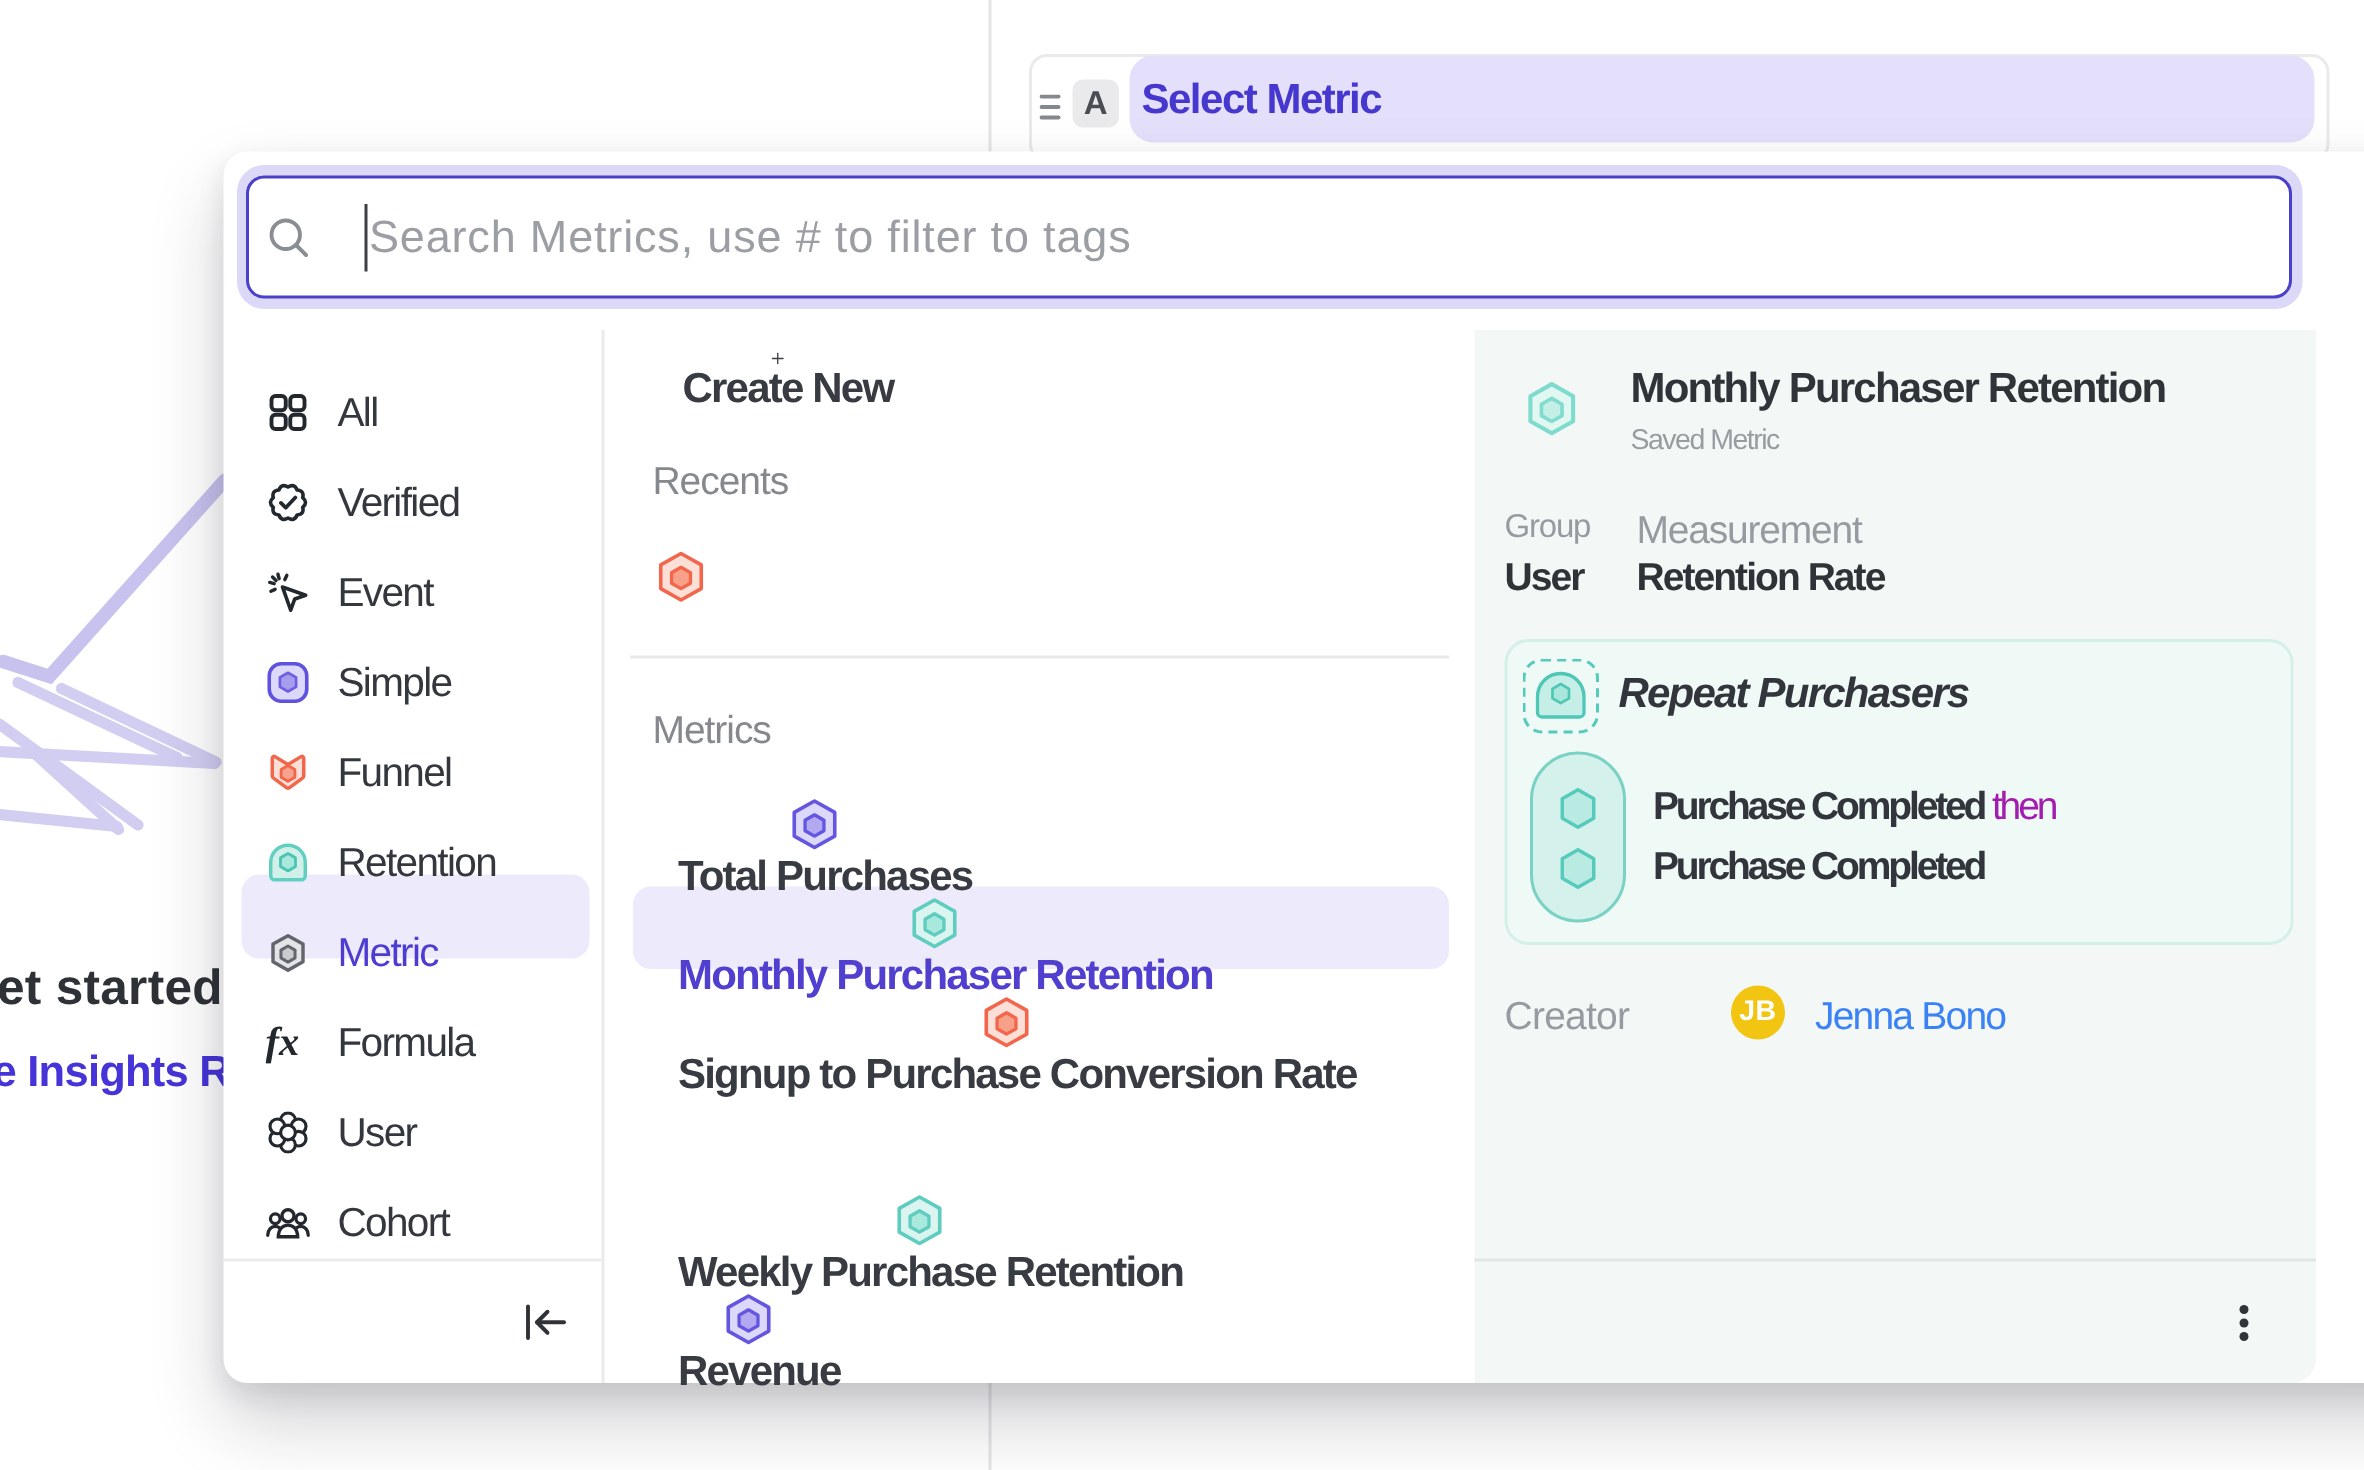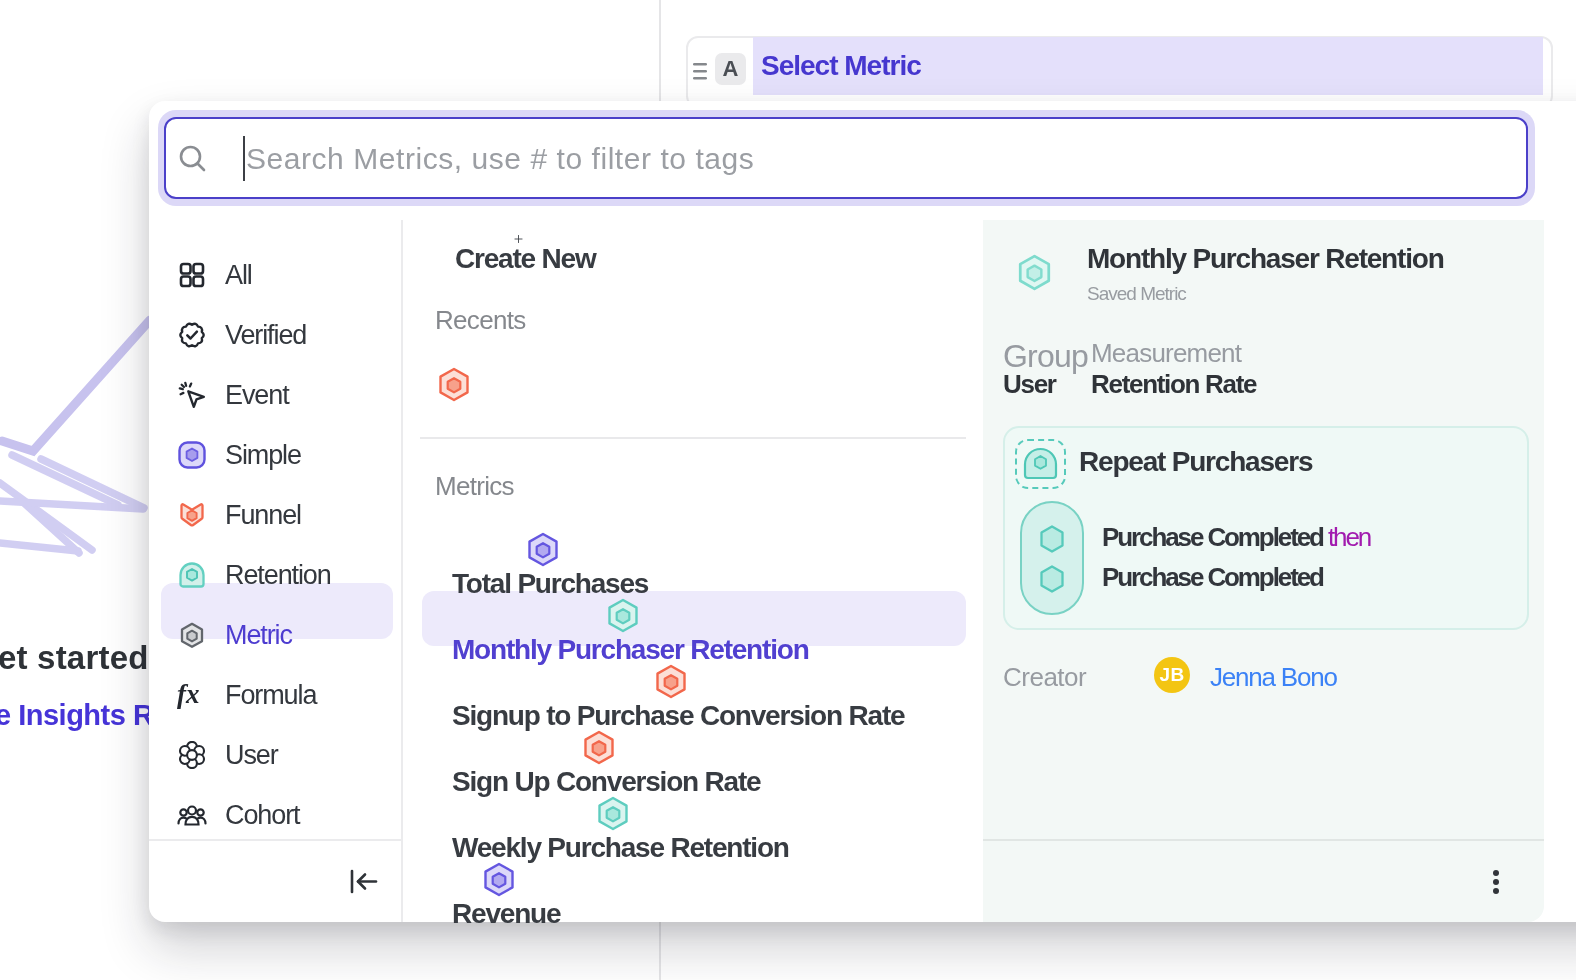--- a/index.html
+++ b/index.html
@@ -9,21 +9,21 @@
   .abs { position:absolute; }
   .vline { position:absolute; left:659px; top:0; width:2px; height:980px; background:#e5e5e7; }
 
   
   .bg-t1 { position:absolute; left:-2px; top:639px; font-size:33px; font-weight:700; color:#2e3237; letter-spacing:.2px; }
   .bg-t2 { position:absolute; left:-5px; top:699px; font-size:29px; font-weight:600; color:#4634d8; letter-spacing:-0.5px; }
 
   
   .qcard { position:absolute; left:686px; top:36px; width:867px; height:72px; background:#fff; border:2px solid #eaeaec; border-radius:12px; }
   .abadge { position:absolute; left:27px; top:15px; width:31px; height:32px; background:#eaeaec; border-radius:7px; color:#4a4e54; font-size:22px; font-weight:700; text-align:center; line-height:32px; }
-  .pill { position:absolute; left:65px; top:-1px; width:790px; height:58px; background:#e4e0fb; border-radius:0; }
+  .pill { position:absolute; left:65px; top:-1px; width:790px; height:58px; background:#e4e0fb; border-radius:16px; }
   .pill span { position:absolute; left:8px; top:50%; transform:translateY(-50%); font-size:28px; font-weight:600; color:#4637cf; letter-spacing:-1px; }
 
   
   .modal { position:absolute; left:149px; top:101px; width:1489px; height:821px; background:#fff; border-radius:16px;
            box-shadow:0 26px 50px rgba(25,25,40,.20), 0 8px 18px rgba(25,25,40,.10); }
   .halo { position:absolute; left:9px; top:9px; width:1377px; height:96px; background:#dcd8f7; border-radius:18px; }
   .sinput { position:absolute; left:15px; top:16px; width:1364px; height:82px; background:#fff; border:2px solid #4b40c9; border-radius:12px; }
   .caret { position:absolute; left:94px; top:35px; width:2px; height:45px; background:#3c3f45; }
   .placeholder { position:absolute; left:97px; top:41px; font-size:30px; color:#9b9ea3; letter-spacing:0.55px; }
 
@@ -44,26 +44,26 @@
   .mitem { position:absolute; left:288px; height:40px; display:flex; align-items:center;flex-direction:column; }
   .mitem .ic { width:34px; height:36px; display:flex; align-items:center; justify-content:center; }
   .mitem .tx { margin-left:15px; font-size:28px; font-weight:600; color:#383c42; letter-spacing:-1.2px; white-space:nowrap; }
   .mitem .tx.sel { color:#5140d0; }
   .mdiv { position:absolute; left:271px; top:336px; width:546px; height:1.5px; background:#e9e9eb; }
   .msel { position:absolute; left:273px; top:490px; width:544px; height:55px; background:#edeafb; border-radius:12px; }
 
   
   .rp-title { position:absolute; left:938px; top:142px; font-size:28px; font-weight:700; color:#303439; letter-spacing:-1.2px; }
   .rp-sub { position:absolute; left:938px; top:182px; font-size:19px; color:#989ca1; letter-spacing:-1px; }
-  .rp-gl { position:absolute; left:854px; top:237px; font-size:32px; color:#979ba1; letter-spacing:-0.8px; }
+  .rp-gl { position:absolute; left:854px; top:237px; font-size:22px; color:#979ba1; letter-spacing:-0.8px; }
   .rp-ml { position:absolute; left:942px; top:237px; font-size:26px; color:#979ba1; letter-spacing:-0.8px; }
   .rp-gv { position:absolute; left:854px; top:268px; font-size:26px; font-weight:600; color:#2f3338; letter-spacing:-1.3px; }
   .rp-mv { position:absolute; left:942px; top:268px; font-size:26px; font-weight:600; color:#2f3338; letter-spacing:-1.3px; }
   .rcard { position:absolute; left:854px; top:325px; width:526px; height:204px; background:#eff9f6; border:2px solid #d5efe9; border-radius:16px; }
-  .rcard-title { position:absolute; left:930px; top:345px; font-size:28px; font-weight:700; color:#32363c; letter-spacing:-1.2px; }
+  .rcard-title { position:absolute; left:930px; top:345px; font-size:28px; font-weight:700; color:#32363c; letter-spacing:-1.2px;font-style:italic; }
   .dashedic { position:absolute; left:866px; top:338px; width:51px; height:50px; border:2px dashed #56cabb; border-radius:13px; }
   .capsule { position:absolute; left:871px; top:400px; width:64px; height:114px; background:#d5f1ec; border:2px solid #79d2c4; border-radius:32px; }
   .pline { position:absolute; left:953px; font-size:26px; font-weight:700; color:#32363c; white-space:nowrap; letter-spacing:-2.1px; }
   .pline .then { font-weight:400; color:#a21caf; }
   .creator { position:absolute; left:854px; top:561px; font-size:26px; color:#979ba1; letter-spacing:-0.5px; }
   .jb { position:absolute; left:1005px; top:556px; width:36px; height:36px; border-radius:50%; background:#f3c513; color:#fff; font-size:19px; font-weight:700; text-align:center; line-height:36px; letter-spacing:.3px; }
   .jenna { position:absolute; left:1061px; top:561px; font-size:26px; font-weight:500; color:#3b82f6; letter-spacing:-1.2px; }
   .dots { position:absolute; left:1344px; top:769px; width:7px; height:27px; }
   .dots i { position:absolute; left:0; width:6px; height:6px; border-radius:50%; background:#31353a; }
 </style>
@@ -278,29 +278,20 @@
       </div>
     <div class="mitem" style="top:563px">
         <span class="ic">
           <svg width="34" height="36" viewBox="0 0 34 36">
             <path d="M17 2 L30.5 9.6 L30.5 25.4 L17 33 L3.5 25.4 L3.5 9.6 Z" fill="#fcdfd7" stroke="#f2674b" stroke-width="2.4" stroke-linejoin="round"></path>
             <path d="M17 11.2 L23.3 14.8 L23.3 21.8 L17 25.4 L10.7 21.8 L10.7 14.8 Z" fill="#f7a18b" stroke="#f2674b" stroke-width="2.2" stroke-linejoin="round"></path>
           </svg>
         </span>
         <span class="tx">Signup to Purchase Conversion Rate</span>
       </div>
-    <div class="mitem" style="top:629px">
-        <span class="ic">
-          <svg width="34" height="36" viewBox="0 0 34 36">
-            <path d="M17 2 L30.5 9.6 L30.5 25.4 L17 33 L3.5 25.4 L3.5 9.6 Z" fill="#fcdfd7" stroke="#f2674b" stroke-width="2.4" stroke-linejoin="round"></path>
-            <path d="M17 11.2 L23.3 14.8 L23.3 21.8 L17 25.4 L10.7 21.8 L10.7 14.8 Z" fill="#f7a18b" stroke="#f2674b" stroke-width="2.2" stroke-linejoin="round"></path>
-          </svg>
-        </span>
-        <span class="tx">Sign Up Conversion Rate</span>
-      </div>
     <div class="mitem" style="top:695px">
         <span class="ic">
           <svg width="34" height="36" viewBox="0 0 34 36">
             <path d="M17 2 L30.5 9.6 L30.5 25.4 L17 33 L3.5 25.4 L3.5 9.6 Z" fill="#daf4ef" stroke="#5ecdbf" stroke-width="2.4" stroke-linejoin="round"></path>
             <path d="M17 11.2 L23.3 14.8 L23.3 21.8 L17 25.4 L10.7 21.8 L10.7 14.8 Z" fill="#a9e8dd" stroke="#5ecdbf" stroke-width="2.2" stroke-linejoin="round"></path>
           </svg>
         </span>
         <span class="tx">Weekly Purchase Retention</span>
       </div>
     <div class="mitem" style="top:761px">

